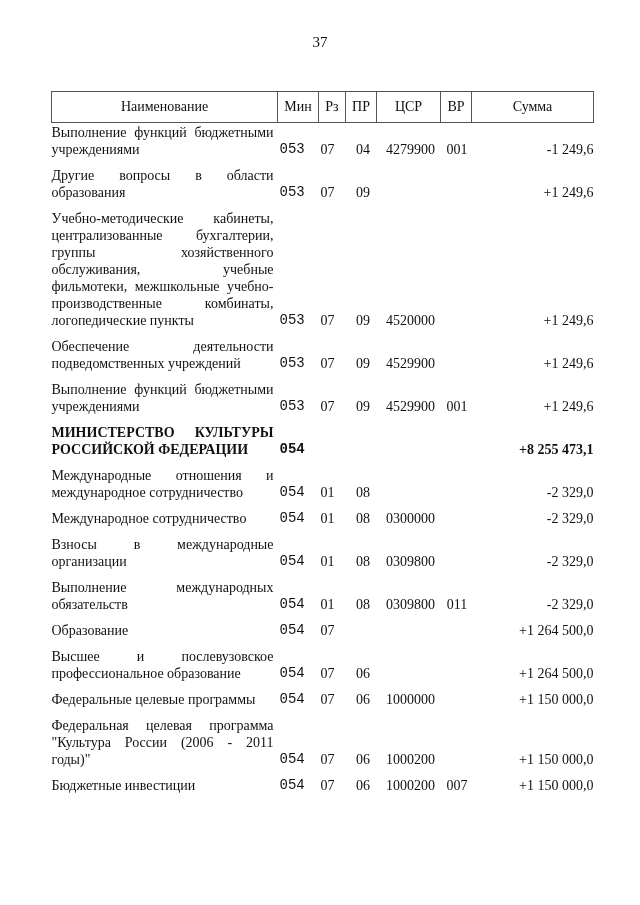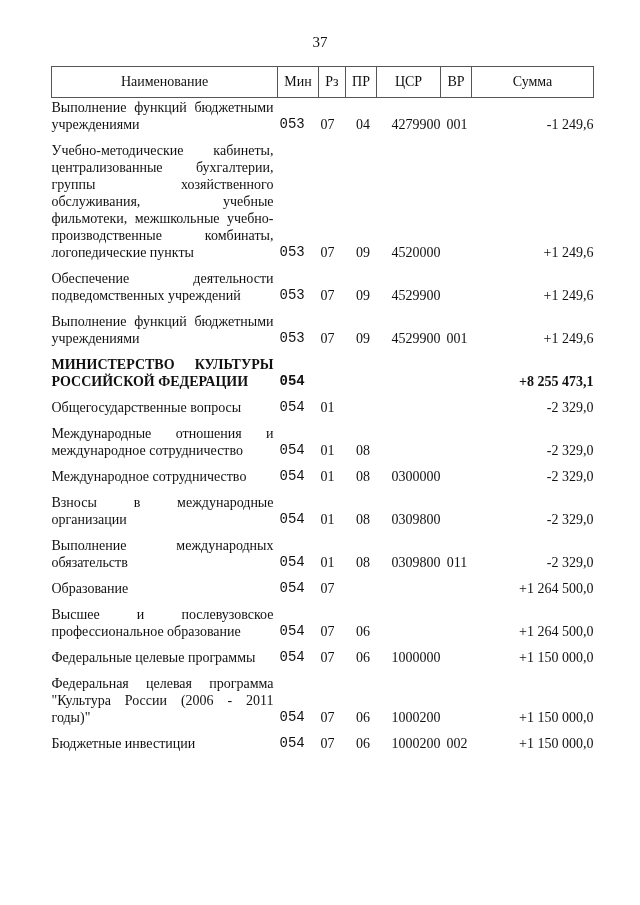--- a/index.html
+++ b/index.html
@@ -1,30 +1,30 @@
 <!DOCTYPE html>
 <html><head>
 <meta charset="utf-8">
 <style>
   html, body { margin:0; padding:0; background:#fff; }
   body { width:640px; height:905px; position:relative; overflow:hidden;
          font-family:"Liberation Serif","DejaVu Serif",serif; color:#111; }
   .page-num { position:absolute; top:34px; left:0; width:640px; text-align:center; font-size:15px; }
-  table { position:absolute; left:51px; top:66px; border-collapse:collapse; table-layout:fixed; width:542px; font-size:14px; }
+  table { position:absolute; left:51px; top:91px; border-collapse:collapse; table-layout:fixed; width:542px; font-size:14px; }
   col.c-name { width:226px; } col.c-min { width:41px; } col.c-rz { width:27px; } col.c-pr { width:31px; }
   col.c-csr { width:64px; } col.c-vr { width:31px; } col.c-sum { width:122px; }
   thead th { font-weight:normal; border:1px solid #555; height:30px; padding:0; text-align:center; font-size:14px; }
   tbody td { vertical-align:bottom; padding:0; line-height:17px; }
   tbody tr td { padding-top:9px; }
   tbody tr:first-child td { padding-top:1px; }
   td.name { text-align:justify; text-align-last:left; padding-right:4px;margin-left:20px; }
   td.min { text-align:left; padding-left:2px;font-family:Liberation Mono, monospace; }
   td.rz { text-align:left; padding-left:2px; }
   td.pr { text-align:center; padding-left:4px; }
-  td.csr { text-align:right; padding-left:4px; }
+  td.csr { text-align:center; padding-left:4px; }
   td.vr { text-align:center; padding-left:2px; }
   td.sum { text-align:right; padding-right:0; }
   tr.bold td { font-weight:bold; }
 </style>
 </head>
 <body>
 
 <div class="page-num">37</div>
 
 <table>
@@ -52,20 +52,29 @@
       <tr>
         <td class="name">Выполнение функций бюджетными учреждениями</td>
         <td class="min">053</td>
         <td class="rz">07</td>
         <td class="pr">04</td>
         <td class="csr">4279900</td>
         <td class="vr">001</td>
         <td class="sum">-1 249,6</td>
       </tr>
       <tr>
+        <td class="name">Другие вопросы в области образования</td>
+        <td class="min">053</td>
+        <td class="rz">07</td>
+        <td class="pr">09</td>
+        <td class="csr"></td>
+        <td class="vr"></td>
+        <td class="sum">+1 249,6</td>
+      </tr>
+      <tr>
         <td class="name">Учебно-методические кабинеты, централизованные бухгалтерии, группы хозяйственного обслуживания, учебные фильмотеки, межшкольные учебно-производственные комбинаты, логопедические пункты</td>
         <td class="min">053</td>
         <td class="rz">07</td>
         <td class="pr">09</td>
         <td class="csr">4520000</td>
         <td class="vr"></td>
         <td class="sum">+1 249,6</td>
       </tr>
       <tr>
         <td class="name">Обеспечение деятельности подведомственных учреждений</td>
@@ -86,29 +95,20 @@
         <td class="sum">+1 249,6</td>
       </tr>
       <tr class="bold">
         <td class="name">МИНИСТЕРСТВО КУЛЬТУРЫ РОССИЙСКОЙ ФЕДЕРАЦИИ</td>
         <td class="min">054</td>
         <td class="rz"></td>
         <td class="pr"></td>
         <td class="csr"></td>
         <td class="vr"></td>
         <td class="sum">+8 255 473,1</td>
-      </tr>
-      <tr>
-        <td class="name">Общегосударственные вопросы</td>
-        <td class="min">054</td>
-        <td class="rz">01</td>
-        <td class="pr"></td>
-        <td class="csr"></td>
-        <td class="vr"></td>
-        <td class="sum">-2 329,0</td>
       </tr>
       <tr>
         <td class="name">Международные отношения и международное сотрудничество</td>
         <td class="min">054</td>
         <td class="rz">01</td>
         <td class="pr">08</td>
         <td class="csr"></td>
         <td class="vr"></td>
         <td class="sum">-2 329,0</td>
       </tr>
@@ -174,17 +174,17 @@
         <td class="csr">1000200</td>
         <td class="vr"></td>
         <td class="sum">+1 150 000,0</td>
       </tr>
       <tr>
         <td class="name">Бюджетные инвестиции</td>
         <td class="min">054</td>
         <td class="rz">07</td>
         <td class="pr">06</td>
         <td class="csr">1000200</td>
-        <td class="vr">002</td>
+        <td class="vr">007</td>
         <td class="sum">+1 150 000,0</td>
       </tr>
     </tbody>
 </table>
 
 </body></html>

